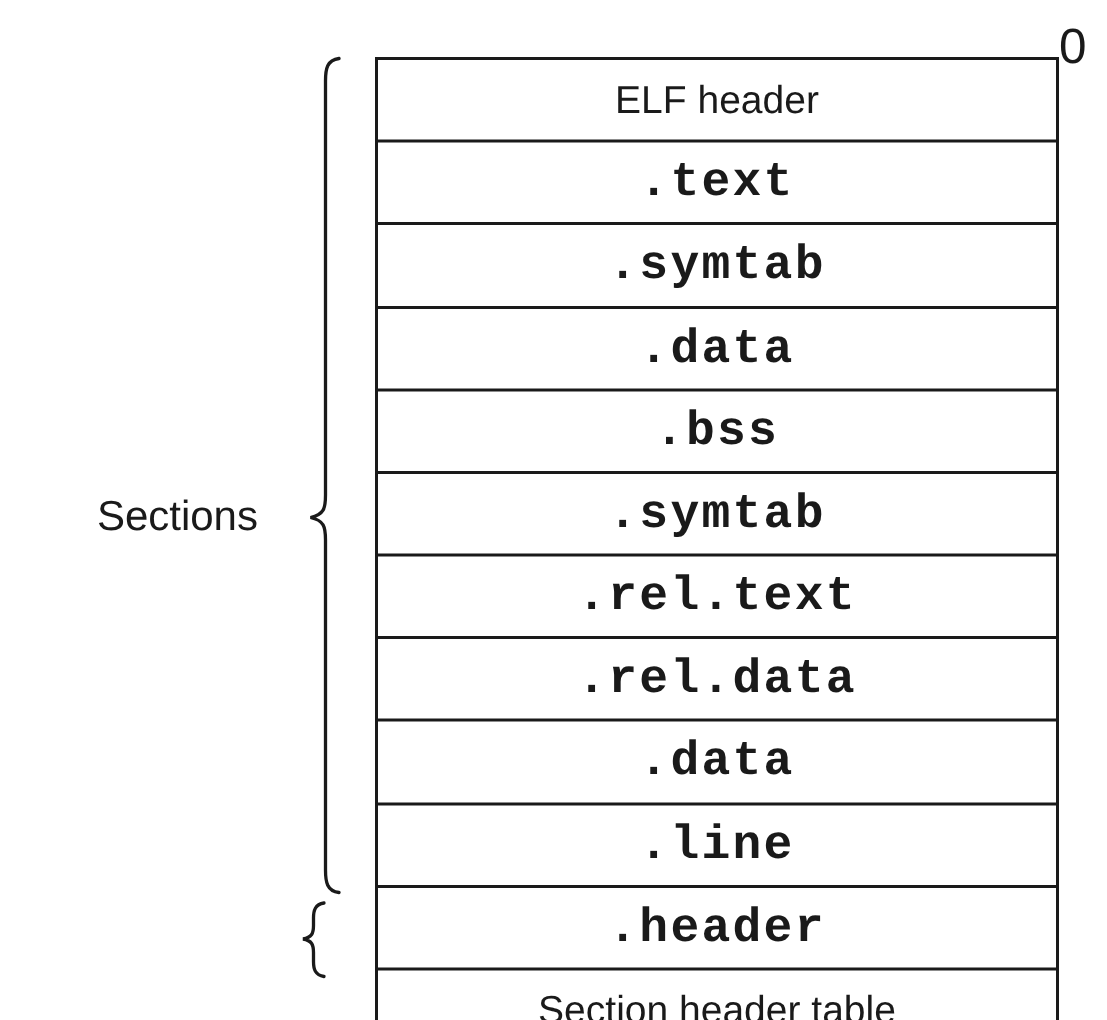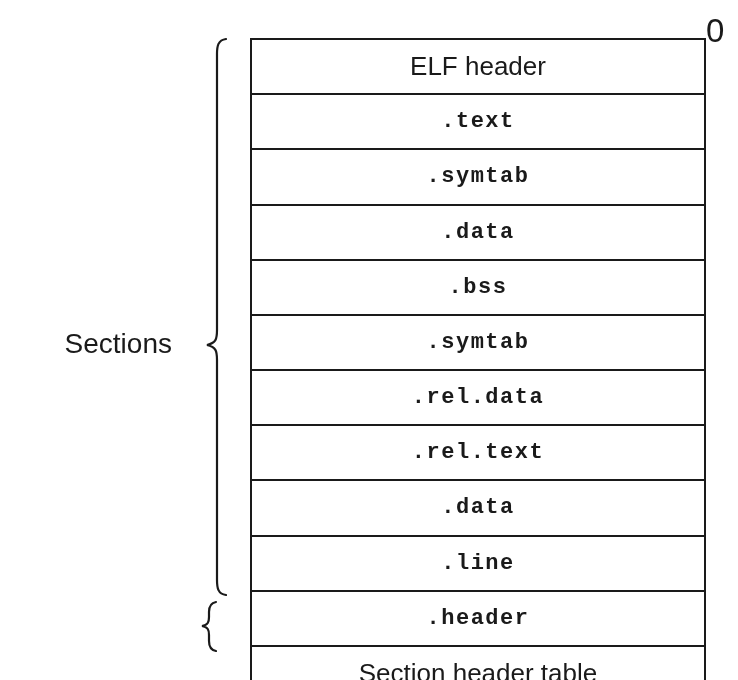--- a/index.html
+++ b/index.html
@@ -35,21 +35,21 @@
     align-items: center;
     justify-content: center;
     border-bottom: 2px solid #1a1a1a;
     font-size: 26px;
     white-space: nowrap;
   }
   .row:last-child { border-bottom: none; border-radius: 14px; }
   .row.mono {
     font-family: "Liberation Mono", monospace;
     font-weight: bold;
-    font-size: 22px;
+    font-size: 32px;
     letter-spacing: 1.5px;
   }
   .row.sans {
     font-family: "Liberation Sans", sans-serif;
     font-weight: normal;
   }
   
   .zero-label {
     position: absolute;
     left: 706px;
@@ -107,21 +107,21 @@
   <div class="sections-label">Sections</div>
 
 
   <div class="elf-box">
       <div class="row sans">ELF header</div>
       <div class="row mono">.text</div>
       <div class="row mono">.symtab</div>
       <div class="row mono">.data</div>
       <div class="row mono">.bss</div>
       <div class="row mono">.symtab</div>
+      <div class="row mono">.rel.text</div>
       <div class="row mono">.rel.data</div>
-      <div class="row mono">.rel.text</div>
       <div class="row mono">.data</div>
       <div class="row mono">.line</div>
       <div class="row mono">.header</div>
       <div class="row sans">Section header table</div>
     </div>
 
 </div>
 
 </body></html>

